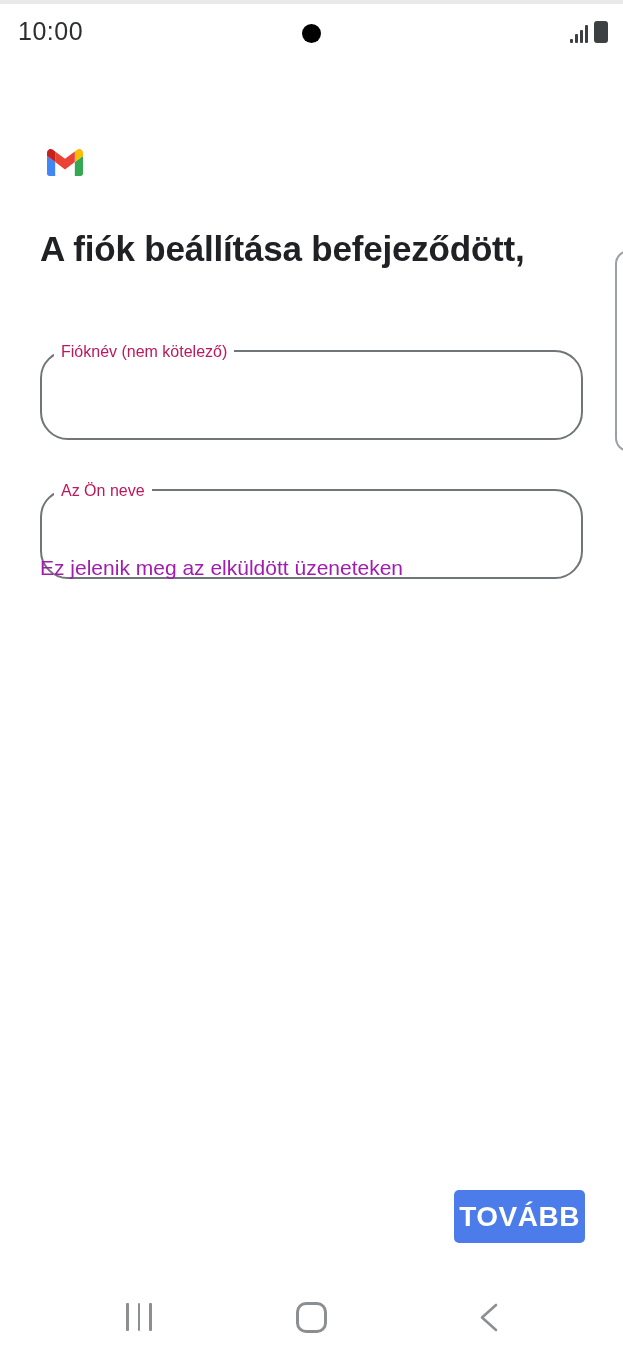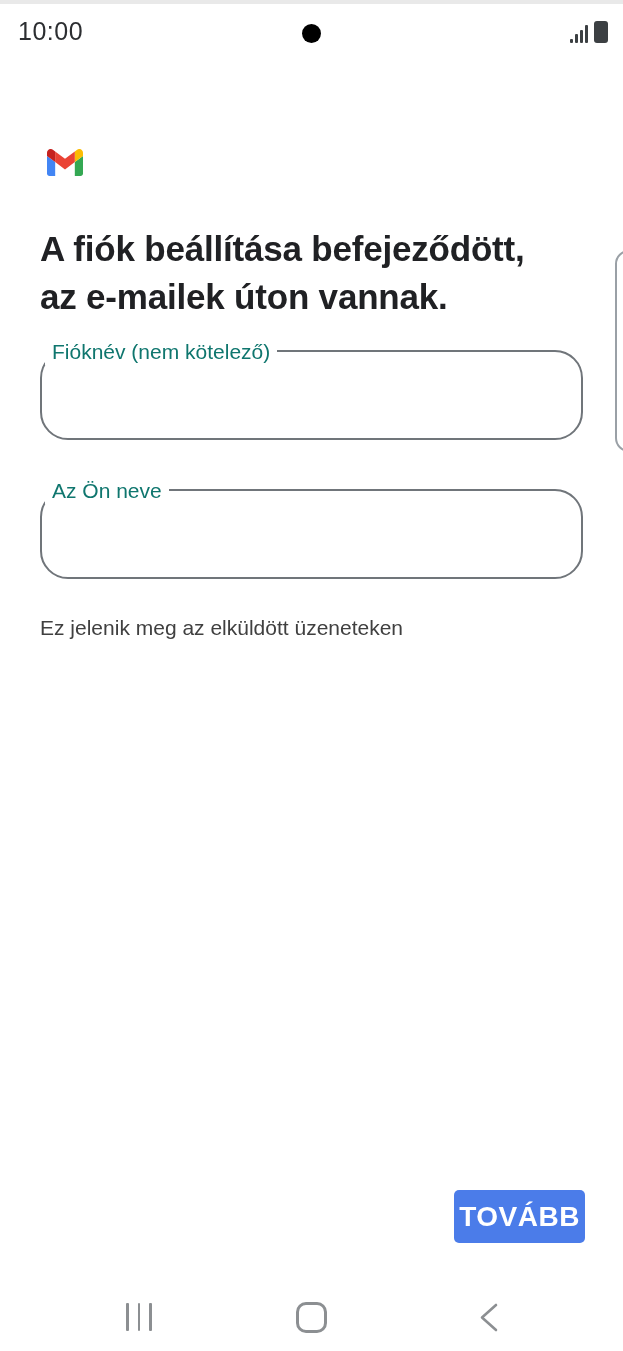--- a/index.html
+++ b/index.html
@@ -42,32 +42,32 @@
   }
 
   
   .field {
     position:absolute; left:40px; width:543px; height:90px;
     border:2px solid #70757a; border-radius:28px; background:#fff;
   }
   .field-account { top:346px; }
   .field-name { top:485px; }
   .field-label {
-    position:absolute; top:-13px; left:3px;
+    position:absolute; top:-13px; left:12px;
     background:#fff; padding:0 7px;
-    font-size:21px; line-height:26px; color:#0f766e; white-space:nowrap;
+    font-size:16px; line-height:26px; color:#be185d; white-space:nowrap;
   }
   .field-input {
     position:absolute; left:26px; right:26px; top:14px; bottom:10px; width:calc(100% - 52px);
     border:none; outline:none; background:transparent;
     font-size:23px; color:#202124; font-family:"Liberation Sans", sans-serif;
   }
   .helper-text {
-    position:absolute; left:40px; top:612px;
-    font-size:21px; color:#404040;
+    position:absolute; left:40px; top:552px;
+    font-size:21px; color:#a21caf;
   }
 
   
   .edge-outline {
     position:absolute; left:615px; top:246px;
     width:34px; height:202px;
     border:2px solid #9aa0a6; border-radius:14px;
     background:transparent;
   }
 
@@ -115,21 +115,20 @@
   <svg class="gmail-logo" viewBox="52 42 88 66" xmlns="http://www.w3.org/2000/svg">
     <path fill="#4285f4" d="M58 108h14V74L52 59v43c0 3.3 2.7 6 6 6z"></path>
     <path fill="#34a853" d="M120 108h14c3.3 0 6-2.7 6-6V59l-20 15z"></path>
     <path fill="#fbbc04" d="M120 48v26l20-15v-8c0-7.4-8.5-11.7-14.4-7.2z"></path>
     <path fill="#ea4335" d="M72 74V48l24 18 24-18v26L96 92z"></path>
     <path fill="#c5221f" d="M52 51v8l20 15V48l-5.6-4.2C60.5 39.3 52 43.6 52 51z"></path>
   </svg>
 
   <div class="heading">
     <div>A fiók beállítása befejeződött,</div>
-    <div>az e-mailek úton vannak.</div>
   </div>
 
   <div class="field field-account">
     <span class="field-label">Fióknév (nem kötelező)</span>
     <input class="field-input" type="text" value="" style="">
   </div>
 
   <div class="field field-name">
     <span class="field-label">Az Ön neve</span>
     <input class="field-input" type="text" value="" style="">

